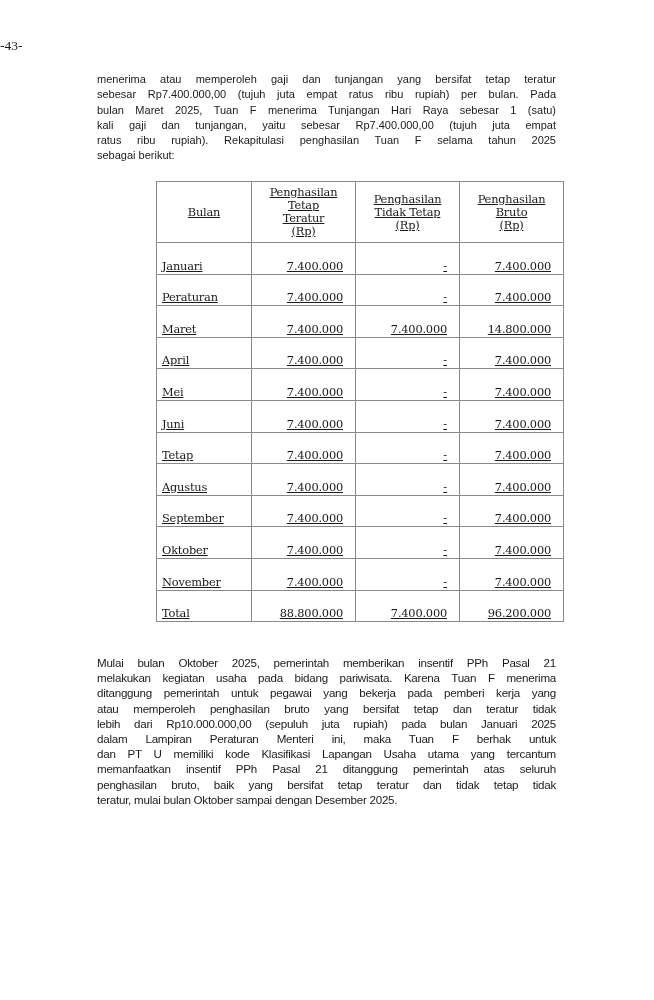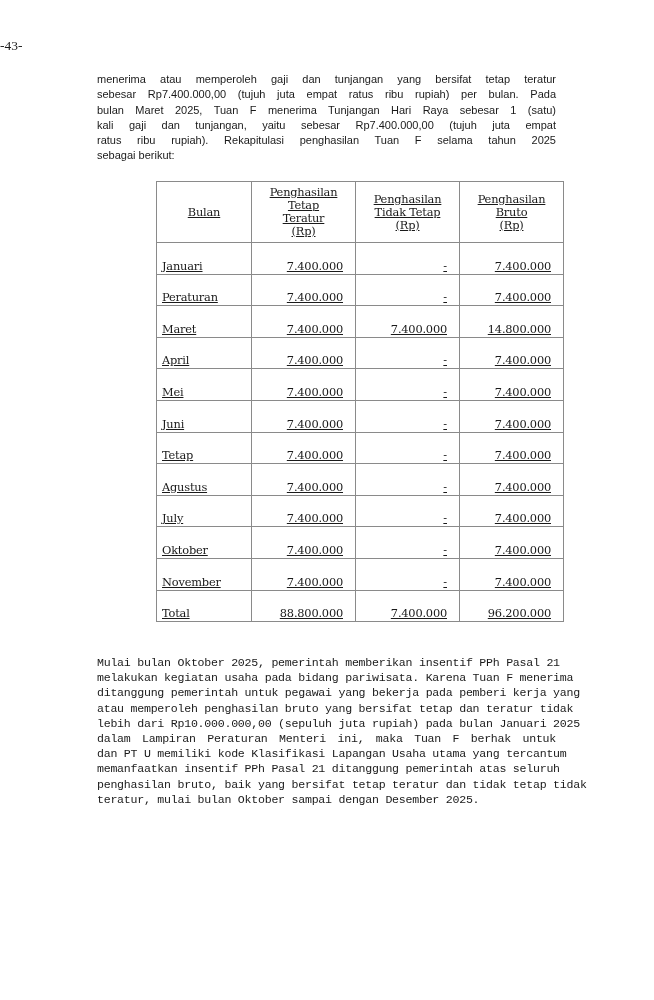--- a/index.html
+++ b/index.html
@@ -19,21 +19,21 @@
       top: 38px;
       left: 0;
       width: 654px;
       font-family: "Liberation Serif", serif;
       font-size: 13.5px;
     }
     .para {
       position: absolute;
       left: 97px;
       width: 459px;
-      font-family: Liberation Mono, monospace;
+      font-family: Liberation Sans, sans-serif;
       font-size: 11.6px;
       line-height: 15.2px;
       text-align: justify;
       letter-spacing: -0.25px;
     }
     .para1 {
       top: 72px;
       font-family: Liberation Sans, sans-serif;
       font-size: 11px;
       line-height: 15.3px;
@@ -163,21 +163,21 @@
         <td class="col-var">-</td>
         <td class="col-gross">7.400.000</td>
       </tr>
       <tr>
         <td class="col-month">Agustus</td>
         <td class="col-fixed">7.400.000</td>
         <td class="col-var">-</td>
         <td class="col-gross">7.400.000</td>
       </tr>
       <tr>
-        <td class="col-month">July</td>
+        <td class="col-month">September</td>
         <td class="col-fixed">7.400.000</td>
         <td class="col-var">-</td>
         <td class="col-gross">7.400.000</td>
       </tr>
       <tr>
         <td class="col-month">Oktober</td>
         <td class="col-fixed">7.400.000</td>
         <td class="col-var">-</td>
         <td class="col-gross">7.400.000</td>
       </tr>

